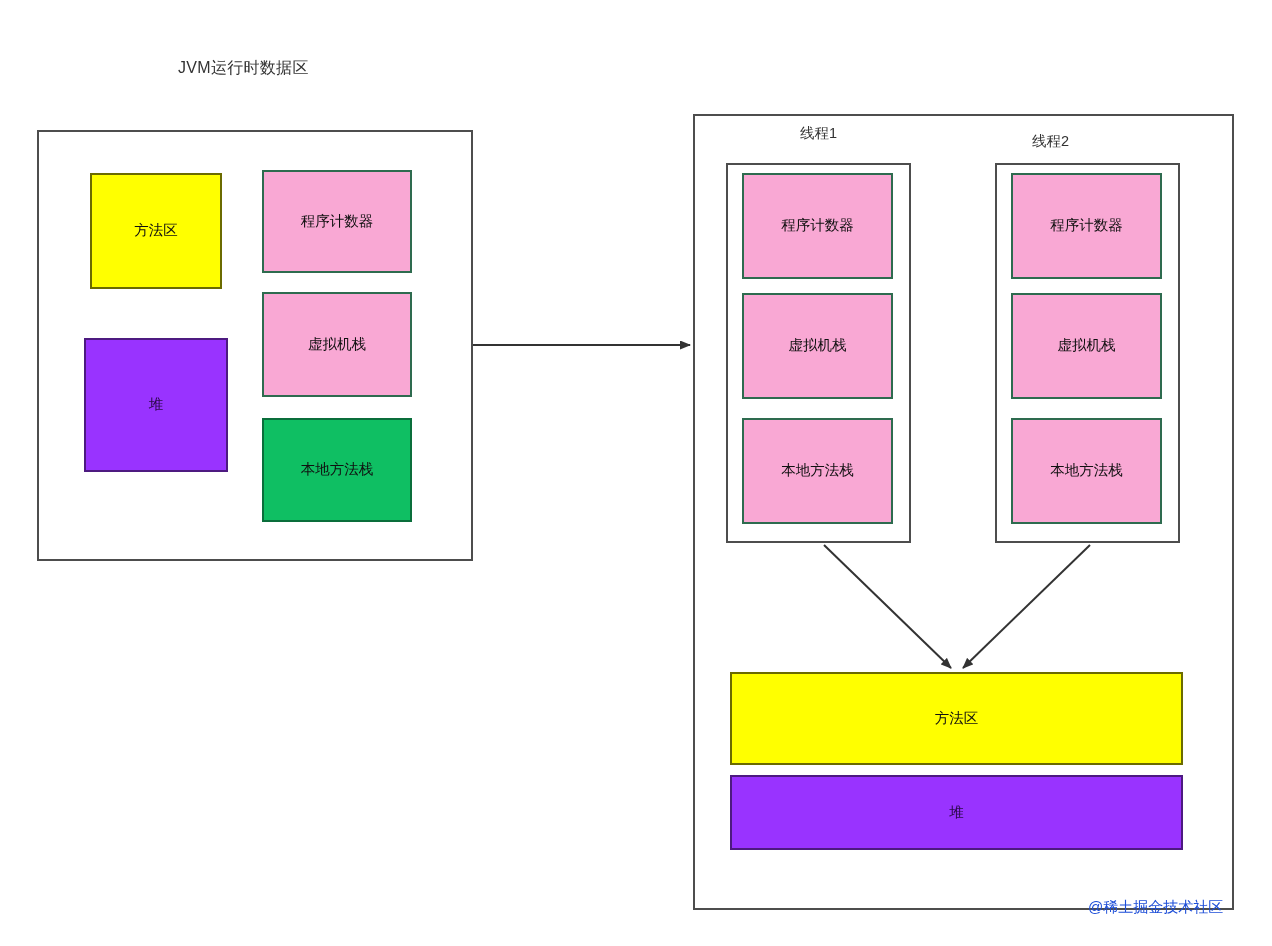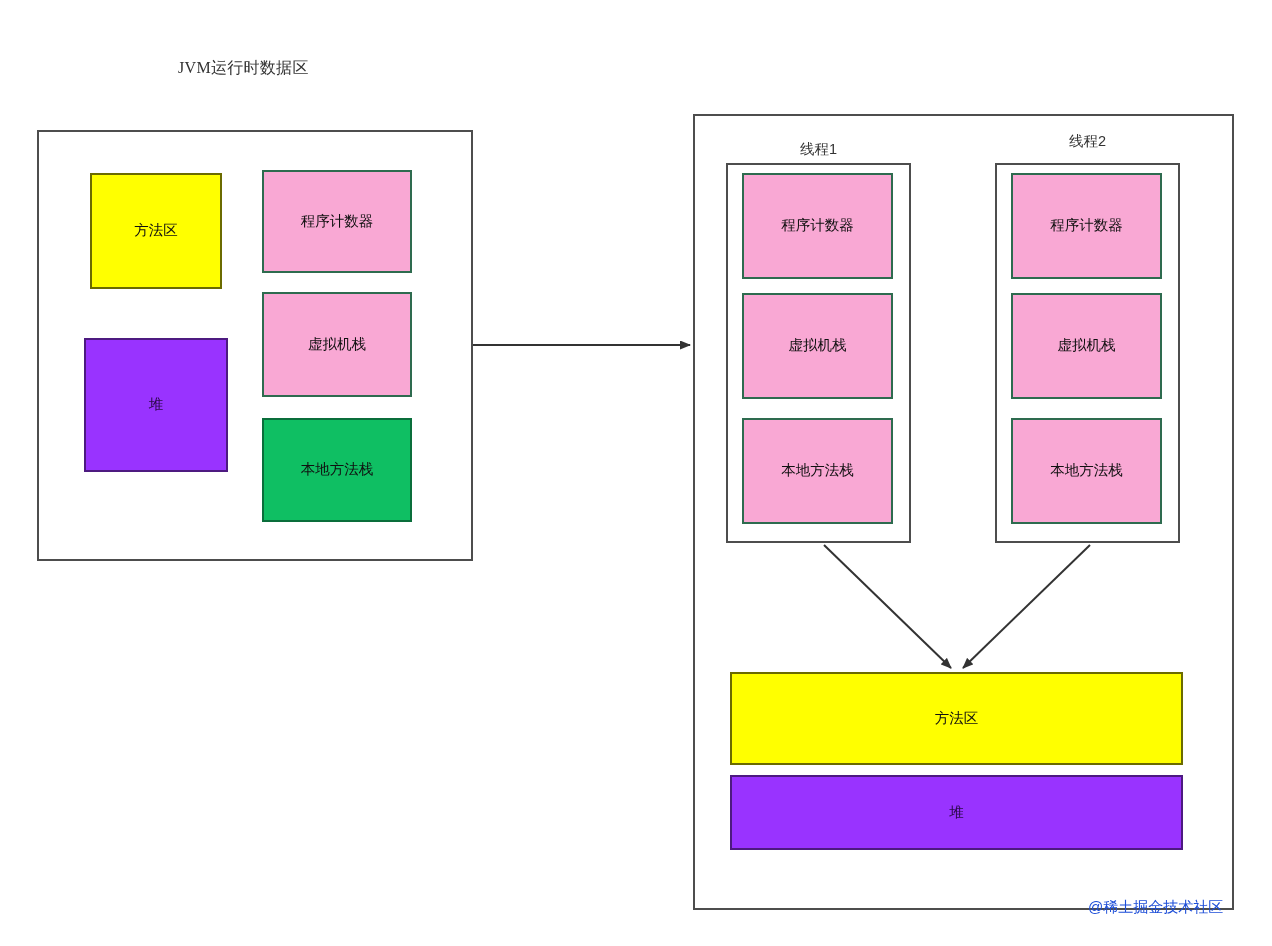--- a/index.html
+++ b/index.html
@@ -20,21 +20,20 @@
   }
   .abs { position: absolute; box-sizing: border-box; }
 
   .diagram-title {
     left: 178px;
     top: 58px;
     font-size: 16px;
     color: #333333;
     letter-spacing: 0.3px;
     white-space: nowrap;
-    font-family: Liberation Serif, serif;
   }
 
   
   .panel {
     border: 2px solid #4d4d4d;
     background: #ffffff;
   }
   .panel-left  { left: 37px;  top: 130px; width: 436px; height: 431px; }
   .panel-right { left: 693px; top: 114px; width: 541px; height: 796px; }
 
@@ -44,22 +43,22 @@
   }
   .thread1-box { left: 726px; top: 163px; width: 185px; height: 380px; }
   .thread2-box { left: 995px; top: 163px; width: 185px; height: 380px; }
 
   .thread-label {
     font-size: 14.5px;
     color: #333333;
     text-align: center;
     white-space: nowrap;
   }
-  .thread1-label { left: 726px; top: 140px; width: 185px; }
-  .thread2-label { left: 995px; top: 132px; width: 185px; text-align: center; }
+  .thread1-label { left: 726px; top: 124px; width: 185px; }
+  .thread2-label { left: 958px; top: 132px; width: 185px; text-align: center; }
 
   
   .block {
     display: flex;
     align-items: center;
     justify-content: center;
     font-size: 14.5px;
     color: #101010;
     border-width: 2px;
     border-style: solid;

